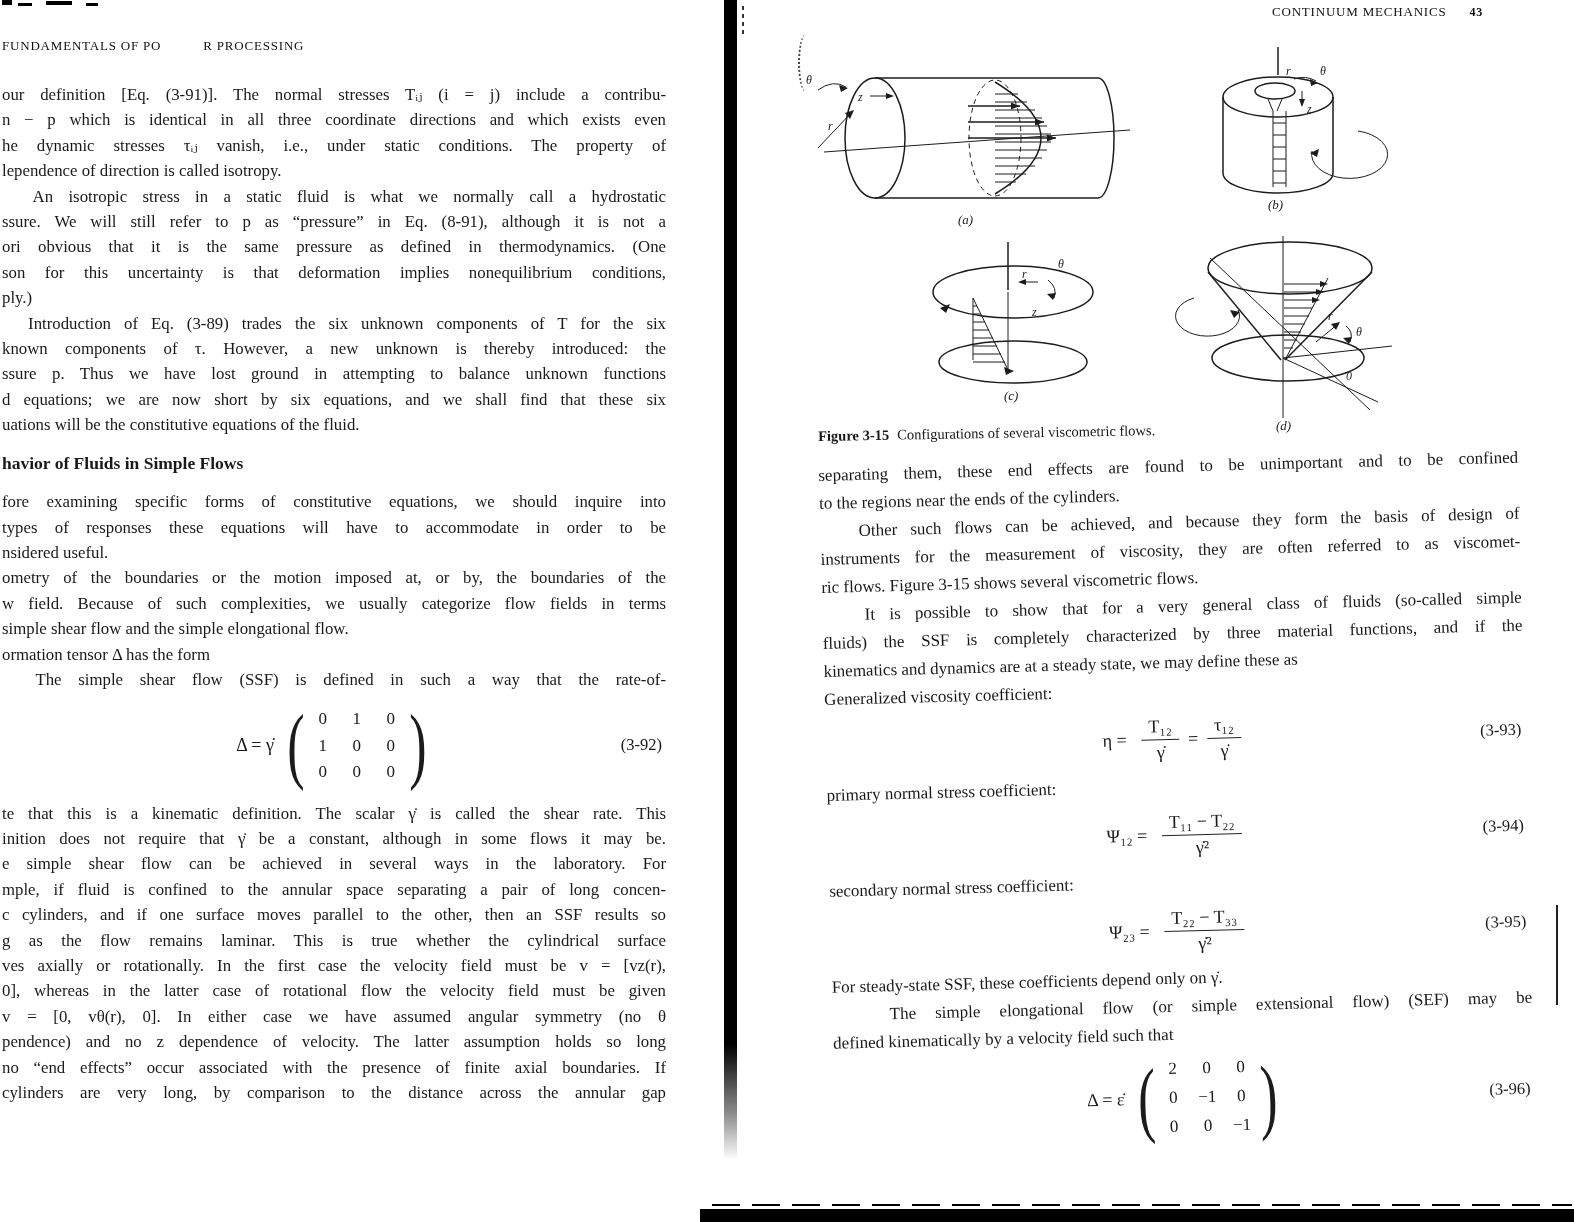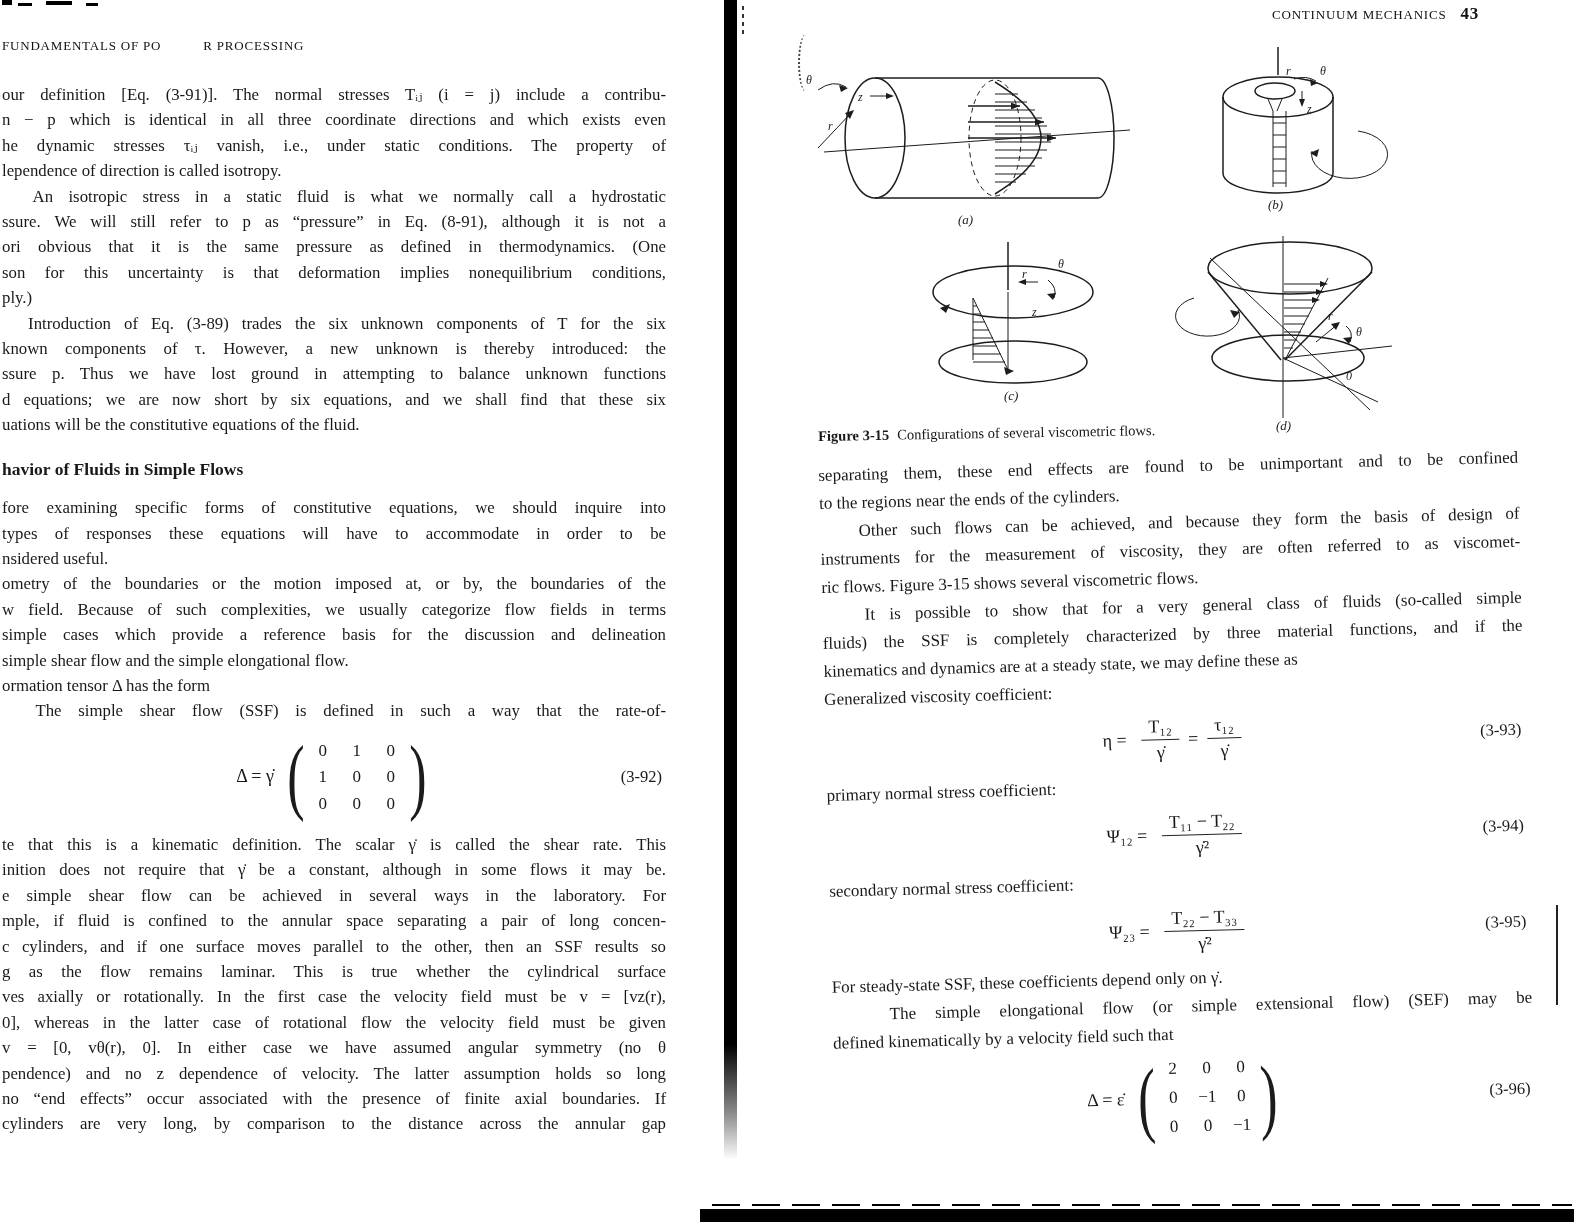--- a/index.html
+++ b/index.html
@@ -19,32 +19,32 @@
     background:repeating-linear-gradient(#333 0 4px,transparent 4px 8px);}
   .curl{position:absolute;left:798px;top:34px;width:14px;height:58px;
     border-left:2px dotted #444;border-radius:50% 0 0 50%;}
   .right-line{position:absolute;left:1556px;top:905px;width:2px;height:100px;background:#222;}
 
   
   .running-head{font-size:13px;letter-spacing:.8px;white-space:nowrap;color:#111;}
   .lp-head{position:absolute;top:38px;left:2px;}
   .lp-head .gap{display:inline-block;width:42px;}
   .rp-head{position:absolute;top:4px;left:512px;}
-  .rp-head .pgnum{font-weight:bold;font-size:17px;margin-left:14px;text-align:center;}
+  .rp-head .pgnum{font-weight:bold;font-size:12px;margin-left:23px;text-align:center;}
 
   .lp-body{position:absolute;top:82px;left:2px;width:664px;
     font-size:16.8px;line-height:25.4px;}
   .rp-body{position:absolute;top:462px;left:58px;width:700px;
     font-size:17px;line-height:28px;
     transform:rotate(-1.5deg);transform-origin:0 0;}
 
   .para{margin:0;}
   .line{text-align:justify;text-align-last:justify;white-space:normal;}
   .line.short{text-align-last:left;}
-  .section-heading{font-weight:bold;font-size:17.5px;margin:19px 0 13px 0;}
+  .section-heading{font-weight:bold;font-size:17.5px;margin:13px 0 13px 0;}
 
   
   .eq-row{position:relative;display:flex;align-items:center;justify-content:center;
     margin:10px 0;font-size:18px;}
   .eq-tag{position:absolute;right:4px;top:50%;transform:translateY(-50%);font-size:16.5px;}
   .eq-lhs{margin-right:8px;white-space:nowrap;}
   .paren{font-size:84px;font-weight:400;line-height:.82;transform:scaleX(.62);
     font-family:"Liberation Serif",serif;color:#1b1b1b;}
   .mgrid{display:grid;grid-template-columns:repeat(3,22px);column-gap:12px;
     row-gap:1px;font-size:17px;text-align:center;margin:0 2px;}
@@ -115,21 +115,20 @@
     <div class="section-heading">havior of Fluids in Simple Flows</div>
 
     <div class="para">
         <div class="line">fore examining specific forms of constitutive equations, we should inquire into</div>
         <div class="line">types of responses these equations will have to accommodate in order to be</div>
         <div class="line short">nsidered useful.</div>
       </div>
     <div class="para">
         <div class="line">ometry of the boundaries or the motion imposed at, or by, the boundaries of the</div>
         <div class="line">w field. Because of such complexities, we usually categorize flow fields in terms</div>
-        <div class="line">simple cases which provide a reference basis for the discussion and delineation</div>
         <div class="line short">simple shear flow and the simple elongational flow.</div>
       </div>
     <div class="para">
         <div class="line short">ormation tensor Δ has the form</div>
         <div class="line">&nbsp;&nbsp;The simple shear flow (SSF) is defined in such a way that the rate-of-</div>
       </div>
 
     <div class="eq-row eq92-wrap">
       <span class="eq-lhs">Δ = γ̇</span>
       <span class="paren">(</span>

